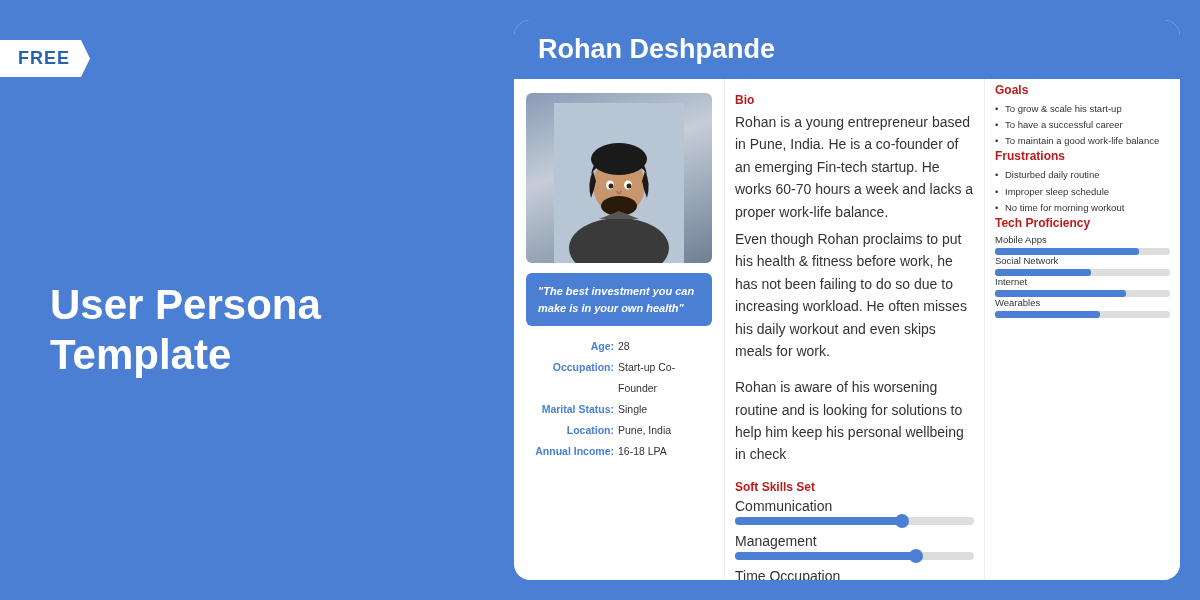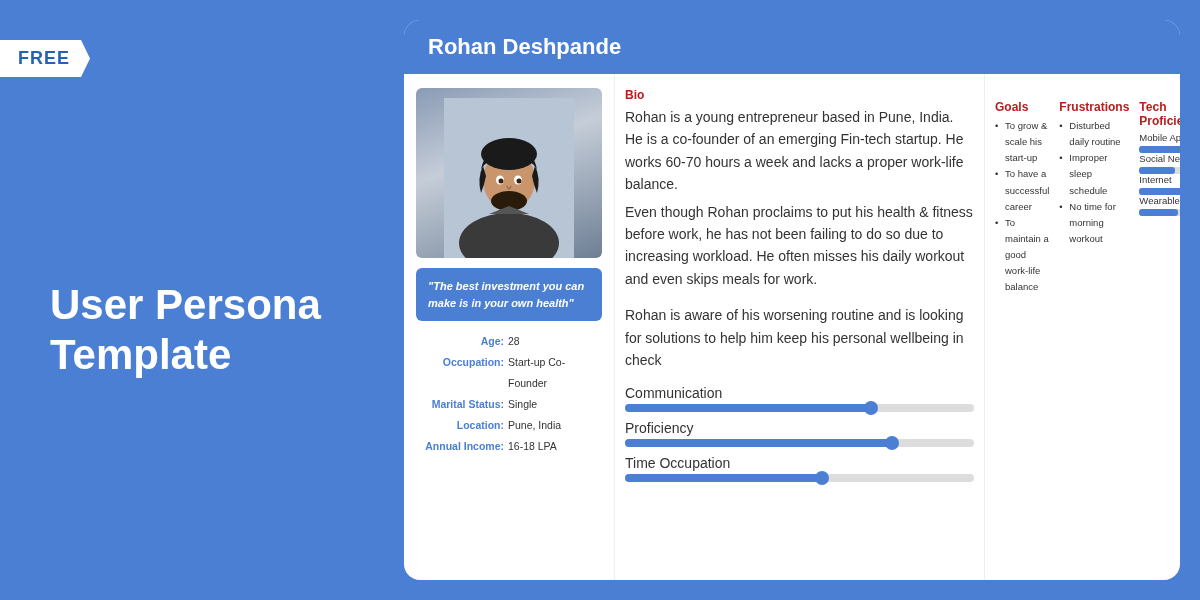--- a/index.html
+++ b/index.html
@@ -7,21 +7,21 @@
       width: 1200px;
       height: 600px;
       background: #4A7FD4;
       font-family: Arial, sans-serif;
       display: flex;
       align-items: center;
       overflow: hidden;
     }
 
     .left-panel {
-      width: 404px;
+      width: 514px;
       height: 600px;
       background: #4A7FD4;
       display: flex;
       flex-direction: column;
       justify-content: center;
       padding: 32px 50px;
       position: relative;
       flex-shrink: 0;
     }
 
@@ -54,21 +54,21 @@
       padding: 0;
       overflow: hidden;
       display: flex;
       flex-direction: column;
       height: 560px;
     }
 
     .persona-header {
       background: #4A7FD4;
       color: white;
-      font-size: 22px;
+      font-size: 27px;
       font-weight: 700;
       padding: 14px 24px;
       border-radius: 12px 12px 0 0;
     }
 
     .persona-body {
       display: flex;
       flex: 1;
       overflow: hidden;
     }
@@ -198,23 +198,23 @@
       border-radius: 50%;
       position: absolute;
       right: -2px;
       top: -3px;
     }
 
     
     .col-right {
       width: 195px;
       flex-shrink: 0;
-      padding: 26px 10px;
-      display: flex;
-      gap: 10px;
+      padding: 4px 10px;
+      display: flex;
+      flex-direction: column;
     }
 
     .goals-list, .frustrations-list {
       font-size: 9.5px;
       color: #333;
       line-height: 1.7;
       padding-left: 0;
     }
 
     .goals-list li, .frustrations-list li {
@@ -336,30 +336,31 @@
     <div class="col-mid">
 
       <div>
         <div class="section-title">Bio</div>
         <p class="bio-text">Rohan is a young entrepreneur based in Pune, India. He is a co-founder of an emerging Fin-tech startup. He works 60-70 hours a week and lacks a proper work-life balance.</p>
         <p class="bio-text" style="margin-top:5px;">Even though Rohan proclaims to put his health &amp; fitness before work, he has not been failing to do so due to increasing workload. He often misses his daily workout and even skips meals for work.</p>
         <p class="bio-text" style="margin-top:14px;">Rohan is aware of his worsening routine and is looking for solutions to help him keep his personal wellbeing in check</p>
       </div>
 
       <div class="skills-section">
+        <div class="section-title">Soft Skills Set</div>
         <div class="skill-item">
           <div class="skill-name">Communication</div>
           <div class="skill-bar-bg">
             <div class="skill-bar-fill" style="width:72%">
               <div class="skill-handle"></div>
             </div>
           </div>
         </div>
         <div class="skill-item">
-          <div class="skill-name">Proficiency</div>
+          <div class="skill-name">Management</div>
           <div class="skill-bar-bg">
             <div class="skill-bar-fill" style="width:78%">
               <div class="skill-handle"></div>
             </div>
           </div>
         </div>
         <div class="skill-item">
           <div class="skill-name">Time Occupation</div>
           <div class="skill-bar-bg">
             <div class="skill-bar-fill" style="width:58%">

